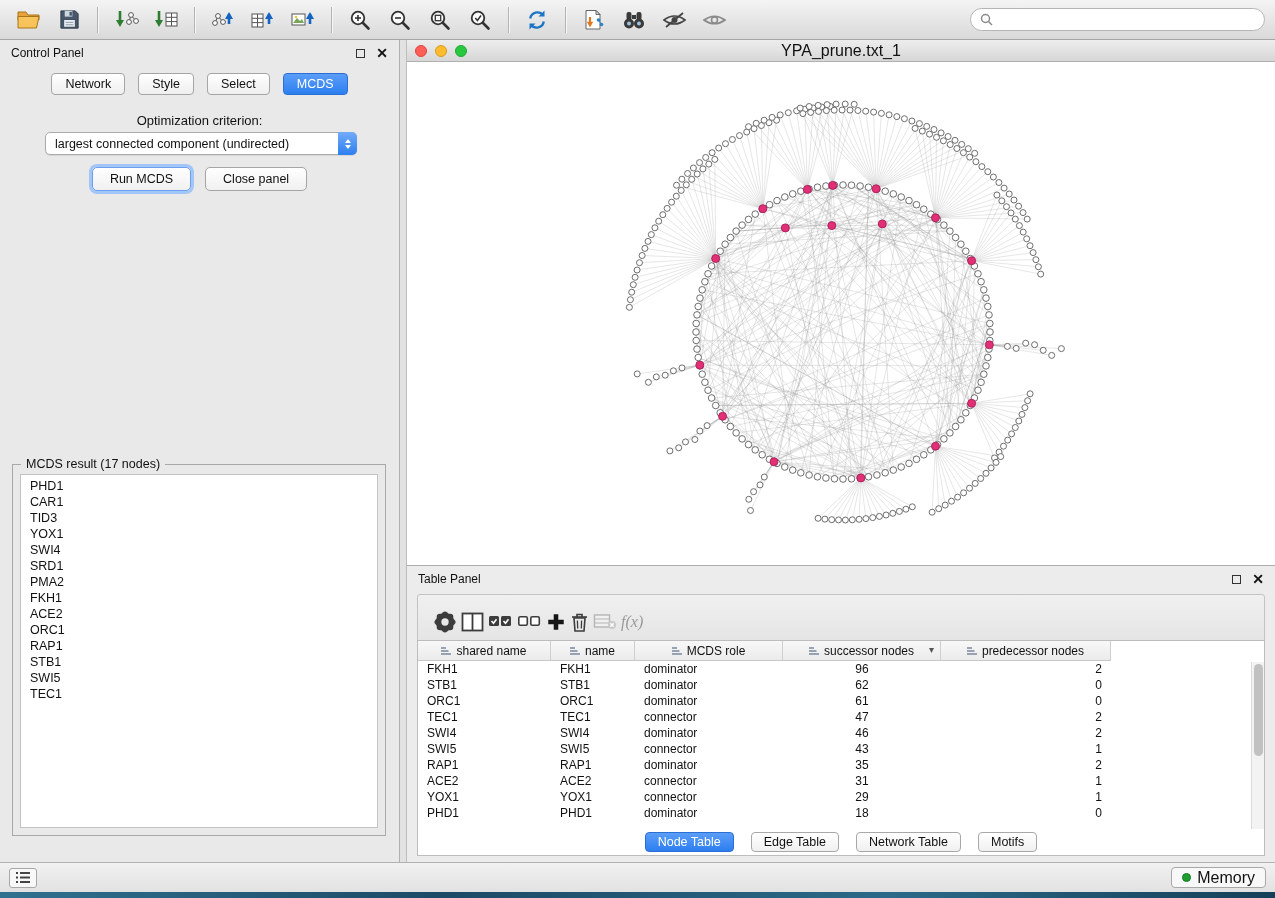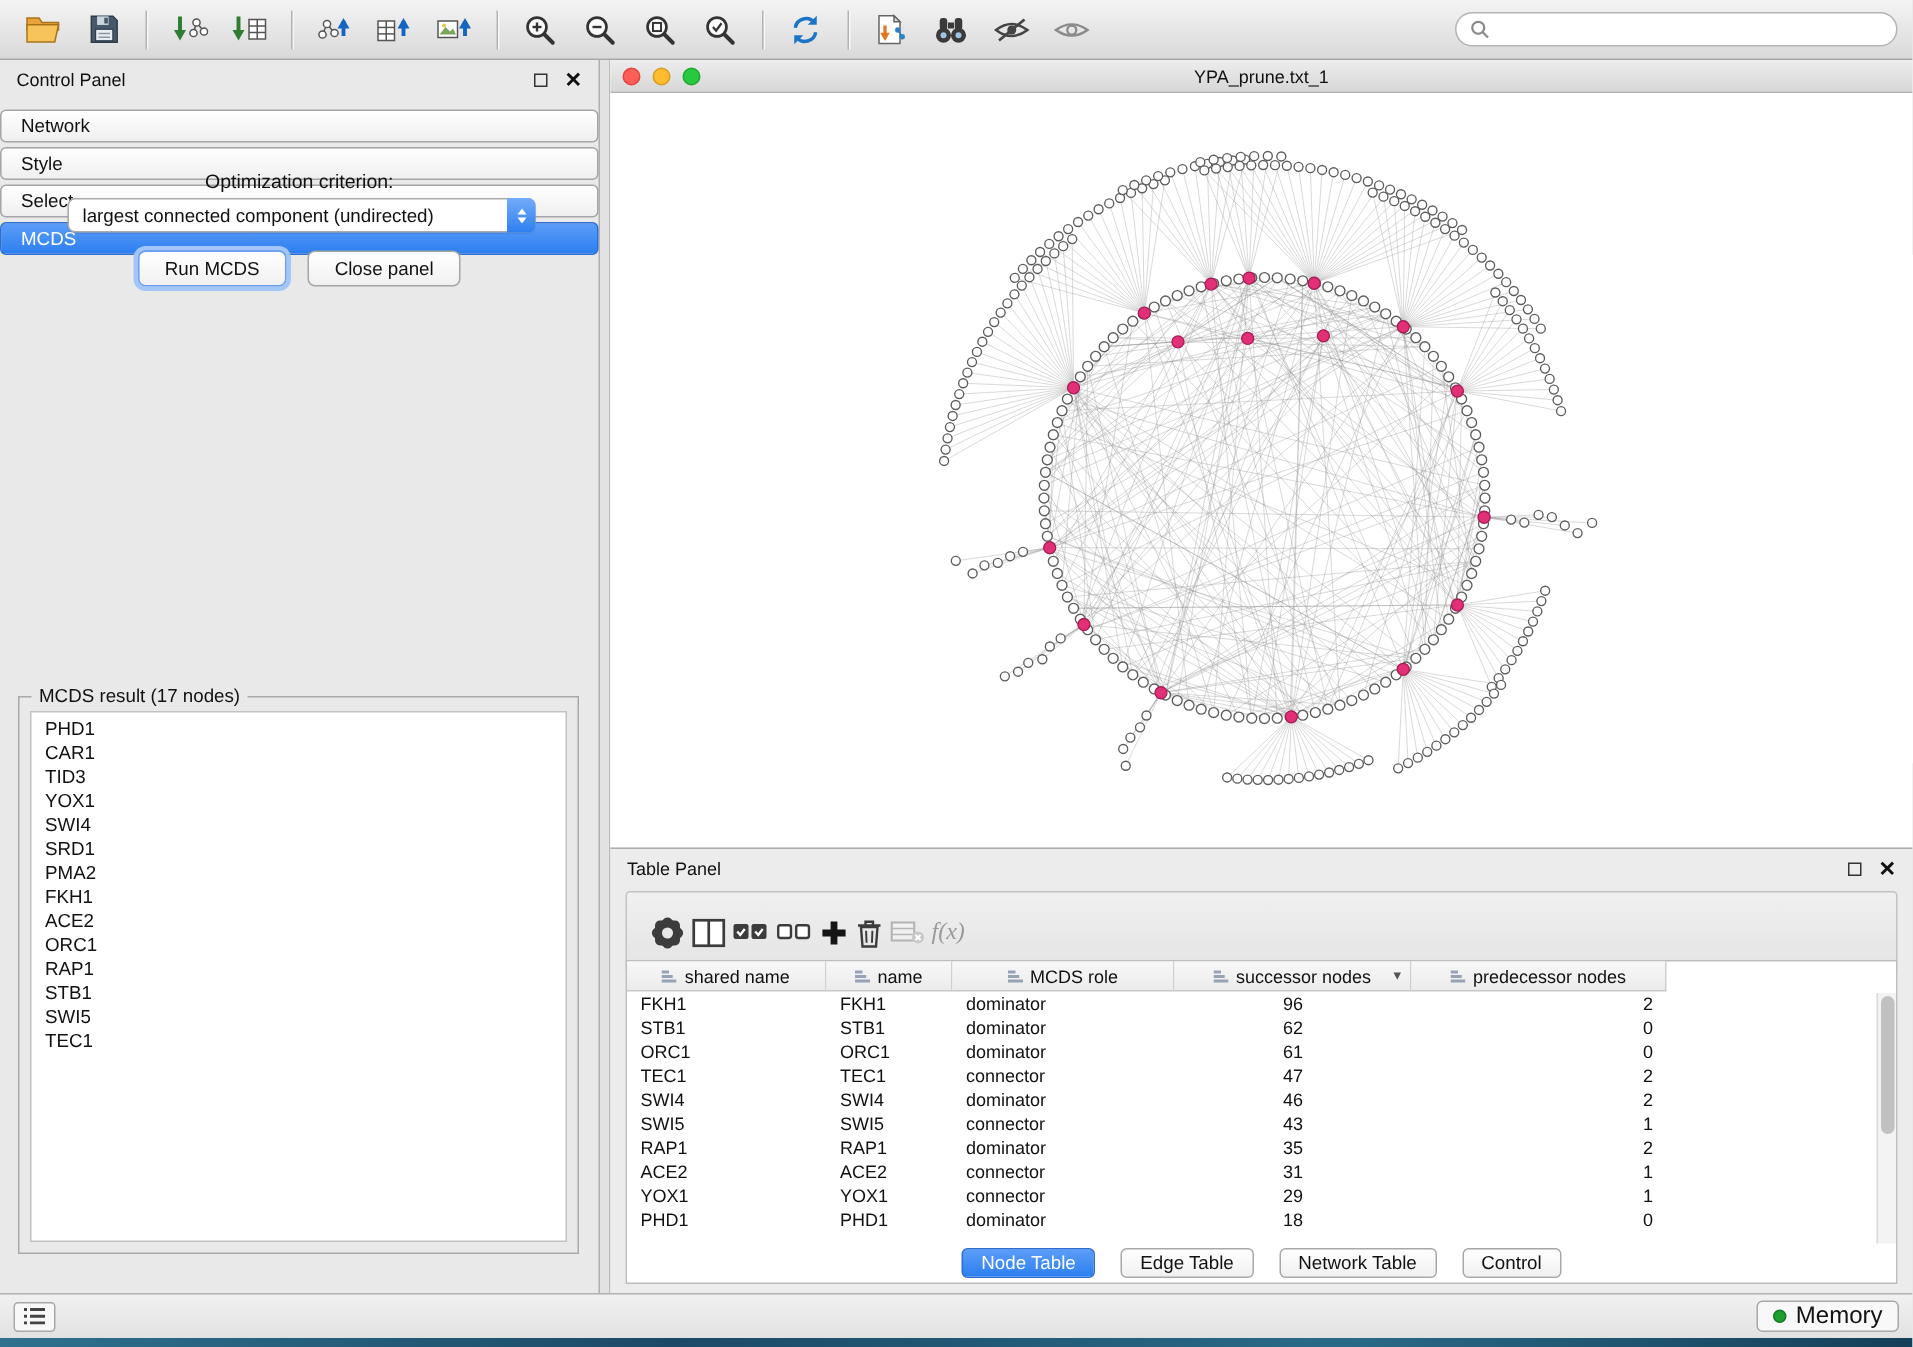--- a/index.html
+++ b/index.html
@@ -21,21 +21,21 @@
   .main { position:absolute; top:40px; left:0; right:0; height:822px; display:flex; }
   .control-panel { width:400px; position:relative; background:#e9e9e9; border-right:1px solid #b0b0b0; }
   .splitter { width:7px; background:#e2e2e2; border-right:1px solid #bdbdbd; }
   .right-col { flex:1; display:flex; flex-direction:column; background:#e9e9e9; min-width:0; }
 
   .panel-header { height:26px; display:flex; align-items:center; padding:0 11px; }
   .win-controls { margin-left:auto; display:flex; align-items:center; gap:11px; }
   .float-ico { width:9px; height:9px; border:1.5px solid #333; display:inline-block; }
   .close-ico { font-size:14px; font-weight:bold; color:#111; line-height:10px; }
 
-  .tabbar { display:flex; justify-content:center; gap:3px; margin-top:7px;flex-direction:column; }
+  .tabbar { display:flex; justify-content:center; gap:13px; margin-top:7px; }
   .tab { height:22px; padding:0 13px; background:linear-gradient(#ffffff,#efefef); border:1px solid #a5a5a5;
     border-radius:4px; display:flex; align-items:center; font-size:12.5px; }
   .tab.selected { background:linear-gradient(#5b9df8,#2d7ff0); border-color:#2b6fd4; color:#fff; }
 
   .opt-label { position:absolute; top:73px; left:0; width:100%; text-align:center; font-size:13px; }
   .dropdown { position:absolute; top:92px; left:45px; width:312px; height:23px; background:#fff;
     border:1px solid #ababab; border-radius:5px; display:flex; align-items:center; box-shadow:0 1px 1px rgba(0,0,0,.08); }
   .dropdown-value { flex:1; padding-left:9px; font-size:12.5px; white-space:nowrap; overflow:hidden; }
   .dropdown-stepper { width:19px; align-self:stretch; margin:-1px -1px -1px 0; border-radius:0 5px 5px 0;
     background:linear-gradient(#73abf9,#2d7ff0); display:flex; flex-direction:column; align-items:center; justify-content:center; gap:2px; }
@@ -55,21 +55,21 @@
 
   
   .network-window { height:525px; position:relative; background:#fff; }
   .titlebar { height:22px; background:linear-gradient(#ededed,#d7d7d7); border-bottom:1px solid #b0b0b0;
     display:flex; align-items:center; padding:0 8px; position:relative; }
   .traffic { display:flex; gap:8px; z-index:2; }
   .light { width:12px; height:12px; border-radius:50%; }
   .light.red { background:#ff5f57; border:1px solid #e0443e; }
   .light.yellow { background:#febc2e; border:1px solid #d89c1f; }
   .light.green { background:#28c840; border:1px solid #1ea832; }
-  .win-title { position:absolute; left:0; right:0; text-align:center; font-size:12px; color:#111; }
+  .win-title { position:absolute; left:0; right:0; text-align:center; font-size:16px; color:#111; }
   .canvas { position:absolute; top:22px; left:0; right:0; bottom:0; background:#fff; }
   .canvas svg { display:block; width:100%; height:100%; }
 
   
   .table-panel { flex:1; position:relative; background:#ececec; border-top:1px solid #adadad; }
   .tp-toolbar { position:absolute; top:28px; left:10px; right:10px; height:56px;
     background:linear-gradient(#f0f0f0,#e3e3e3); border:1px solid #c3c3c3; border-radius:3px;
     display:flex; align-items:center; gap:4px; padding:0 15px; }
   .tico { display:flex; align-items:center; justify-content:center; }
   .fx { font-family:"Liberation Serif", serif; font-style:italic; font-size:16px; color:#9a9a9a; }
@@ -1266,21 +1266,21 @@
                 <div class="td c4">0</div>
               </div>
             </div>
           <div class="vscroll">
             <div class="vthumb"></div>
           </div>
           <div class="table-tabs">
             <div class="ttab selected">Node Table</div>
             <div class="ttab">Edge Table</div>
             <div class="ttab">Network Table</div>
-            <div class="ttab">Control</div>
+            <div class="ttab">Motifs</div>
           </div>
         </div>
       </div>
     </div>
   </div>
 
   <div class="statusbar">
     <div class="menu-btn">
       <svg width="14" height="11" viewBox="0 0 14 11">
         <rect x="0" y="0" width="2" height="2" fill="#444"></rect>

